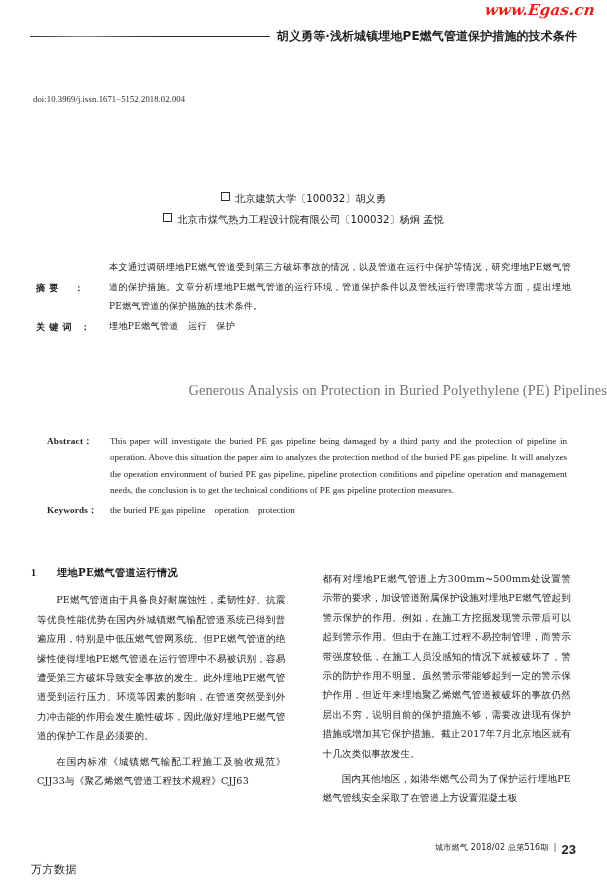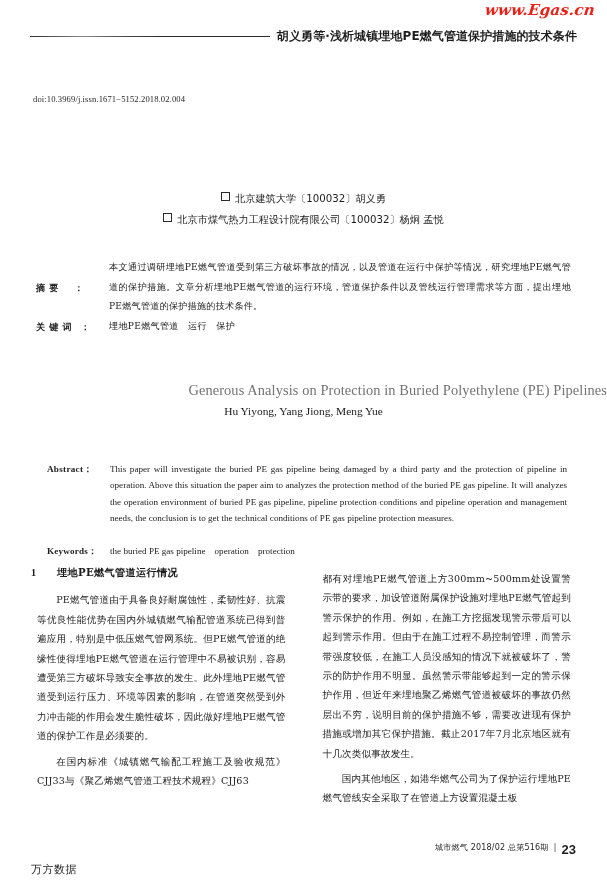--- a/index.html
+++ b/index.html
@@ -169,31 +169,31 @@
   .en-abs {
     position: absolute;
     top: 433px;
     left: 47px;
     width: 520px;
     font-family: "Liberation Serif", "DejaVu Serif", serif;
     font-size: 9.1px;
     line-height: 16.4px;
     color: #1b1b1b;
   }
-  .en-row { display: flex; align-items: flex-start; margin-top: 28px; }
+  .en-row { display: flex; align-items: flex-start; }
   .en-label {
     flex: 0 0 63px;
     font-weight: bold;
     letter-spacing: 0.3px;
   }
   .en-body {
     flex: 1 1 auto;
     text-align: justify;
   }
-  .en-kwrow { margin-top: 16px; }
+  .en-kwrow { margin-top: 3px; }
   .en-kwrow .en-label { letter-spacing: 0.2px; }
 
   
   .columns {
     position: absolute;
     top: 563px;
     left: 31px;
     width: 546px;
     height: 272px;
     display: flex;
@@ -289,21 +289,20 @@
     <div class="cn-row">
       <div class="cn-label">
         <span>关 键 词</span>
           <span class="colon">：</span>
       </div>
       <div class="cn-body cn-kw">埋地PE燃气管道　运行　保护</div>
     </div>
   </div>
 
   <div class="en-title">Generous Analysis on Protection in Buried Polyethylene (PE) Pipelines</div>
-  <div class="en-authors">Hu Yiyong, Yang Jiong, Meng Yue</div>
 
   <div class="en-abs">
     <div class="en-row">
       <div class="en-label">Abstract：</div>
       <div class="en-body">This paper will investigate the buried PE gas pipeline being damaged by a third party and the protection of pipeline in operation. Above this situation the paper aim to analyzes the protection method of the buried PE gas pipeline. It will analyzes the operation environment of buried PE gas pipeline, pipeline protection conditions and pipeline operation and management needs, the conclusion is to get the technical conditions of PE gas pipeline protection measures.</div>
     </div>
     <div class="en-row en-kwrow">
       <div class="en-label">
         <span>Keywords</span><span>：</span>
       </div>

